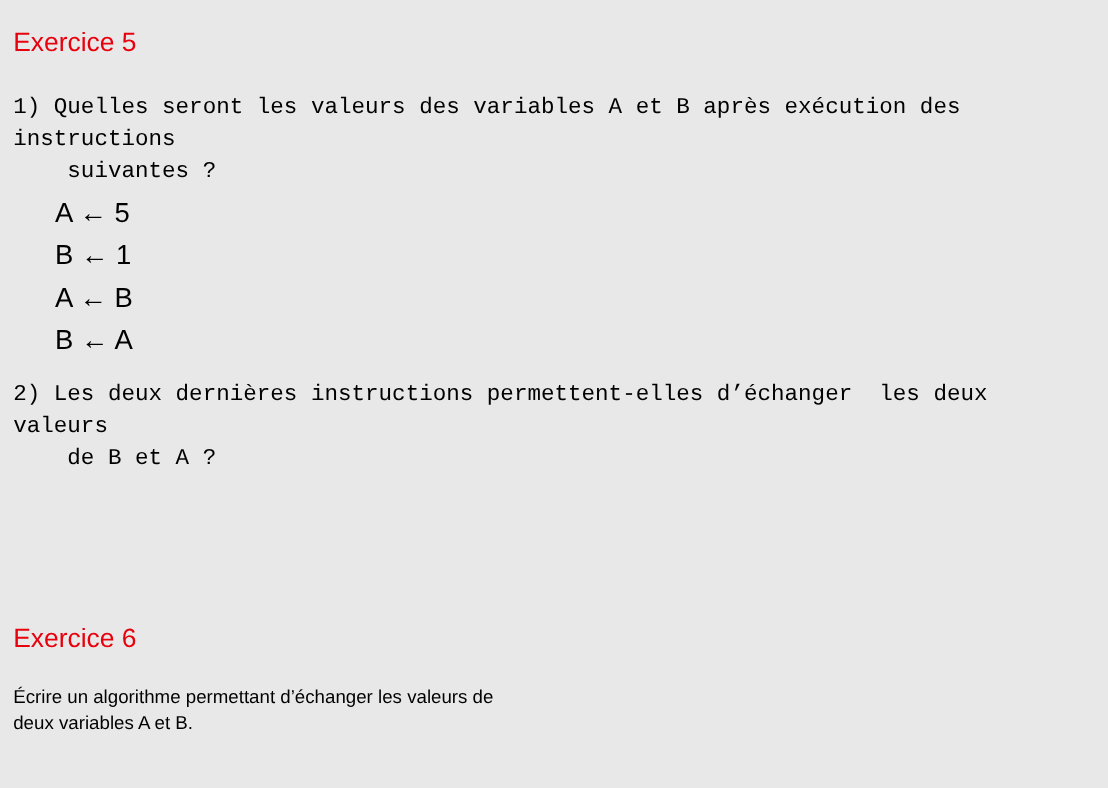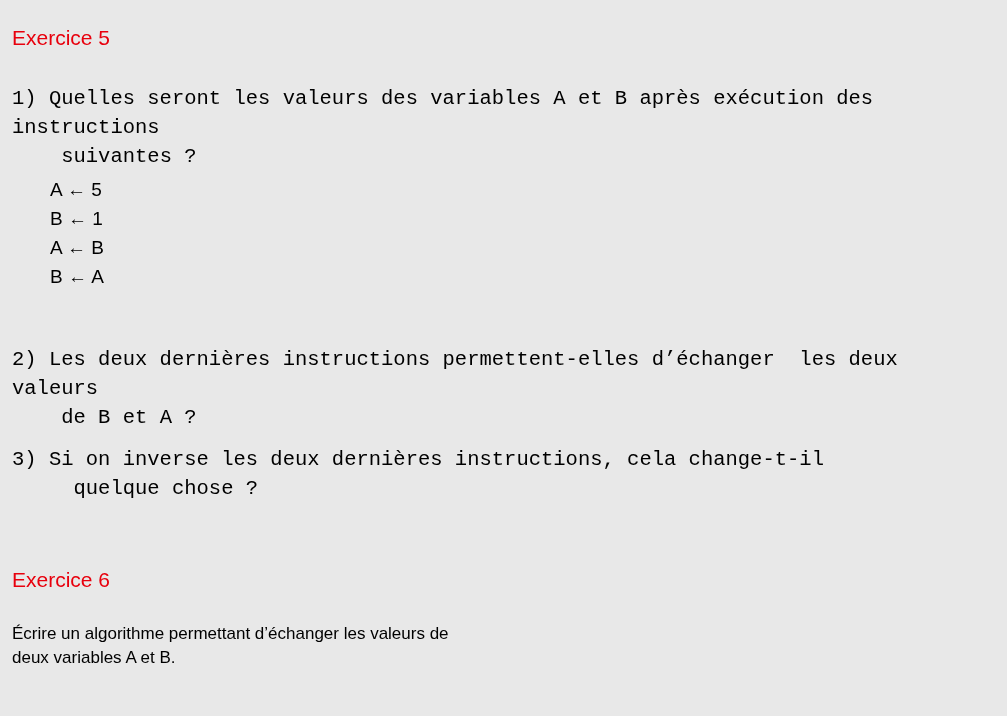--- a/index.html
+++ b/index.html
@@ -17,21 +17,21 @@
   .slide {
     position: relative;
     width: 1007px;
     height: 716px;
     background: #e8e8e8;
     box-sizing: border-box;
   }
   .ex-title {
     position: absolute;
     color: #e8000d;
-    font-size: 21px;
+    font-size: 24px;
     line-height: 1.2;
     white-space: pre;
   }
   #ex5-title { left: 12px; top: 25px; }
   #ex6-title { left: 12px; top: 567px; }
 
   .question {
     position: absolute;
     font-size: 20.5px;
     line-height: 1.42;
@@ -40,21 +40,21 @@
     font-family: Liberation Mono, monospace;
   }
   #q1 { left: 12px; top: 84px; width: 940px; }
   #q2 { left: 12px; top: 345px; width: 940px; }
   #q3 { left: 12px; top: 445px; width: 940px; }
 
   .code-block {
     position: absolute;
     left: 50px;
     top: 175px;
-    font-size: 19px;
+    font-size: 25px;
     line-height: 1.53;
     color: #000;
   }
   .code-line {
     white-space: pre;
   }
 
   .ex6-body {
     position: absolute;
     left: 12px;
@@ -79,21 +79,19 @@
   <div class="code-block">
     <div class="code-line">A ← 5</div>
     <div class="code-line">B ← 1</div>
     <div class="code-line">A ← B</div>
     <div class="code-line">B ← A</div>
   </div>
 
   <div class="question" id="q2">2) Les deux dernières instructions permettent-elles d’échanger  les deux valeurs
     de B et A ?</div>
 
-  <div class="question" id="q3">3) Si on inverse les deux dernières instructions, cela change-t-il
-     quelque chose ?</div>
 
   <div class="ex-title" id="ex6-title">Exercice 6</div>
 
   <div class="ex6-body">Écrire un algorithme permettant d’échanger les valeurs de
 deux variables A et B.</div>
 
 </div>
 
 </body></html>

